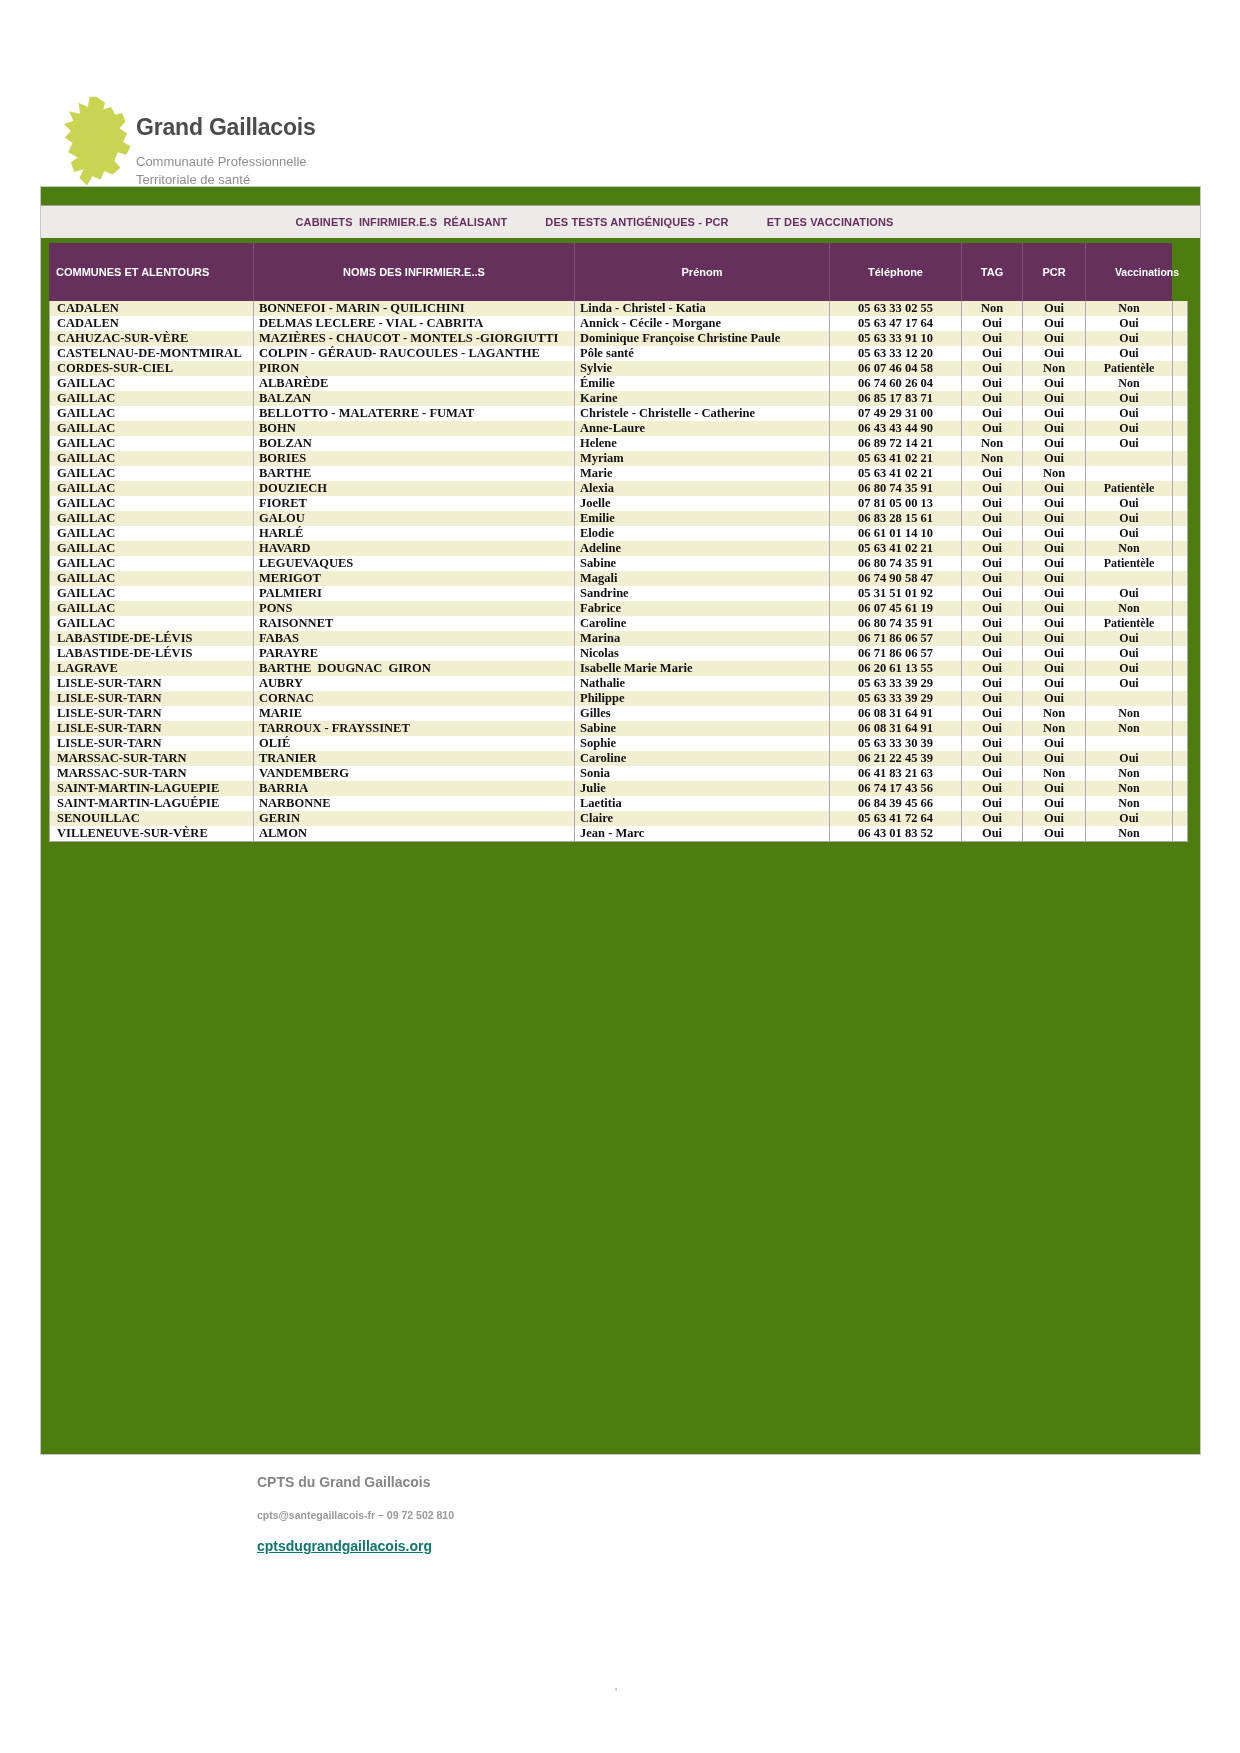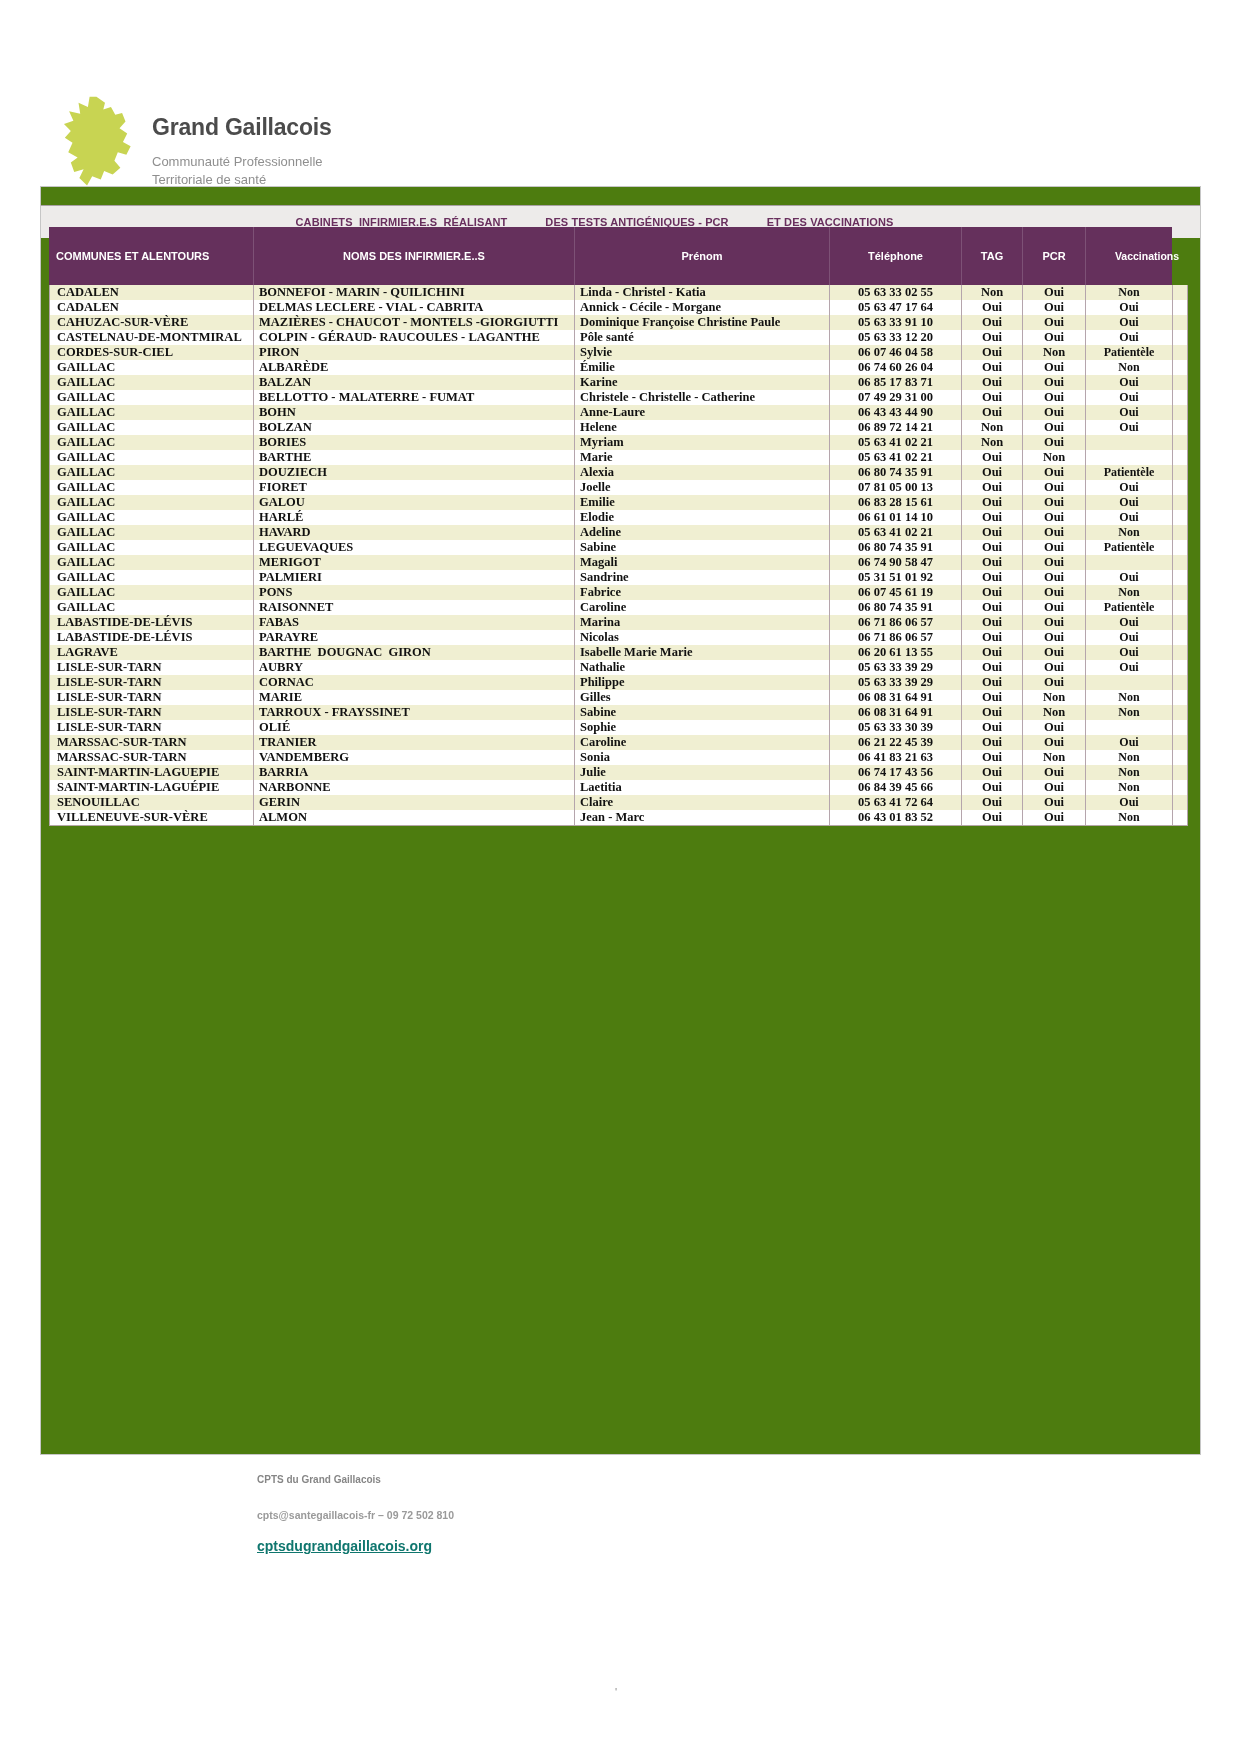--- a/index.html
+++ b/index.html
@@ -8,21 +8,21 @@
     position: relative;
     width: 1240px;
     height: 1753px;
     background: #ffffff;
     font-family: "Liberation Sans", sans-serif;
     overflow: hidden;
   }
 
   
   .logo-blob { position: absolute; left: 62px; top: 95px; width: 86px; height: 94px; }
-  .logo-text { position: absolute; left: 152px; top: 114px; }
+  .logo-text { position: absolute; left: 136px; top: 114px; }
   .logo-title { font-size: 23px; font-weight: bold; color: #4b4b4b; letter-spacing: -0.2px; }
   .logo-sub { margin-top: 12px; font-size: 13px; color: #8f8f8f; line-height: 18px; }
 
   
   .outer-box {
     position: absolute;
     left: 40px; top: 186px;
     width: 1161px; height: 1269px;
     border: 1px solid #c6c6c6;
     background: #4d7c0f;
@@ -35,21 +35,21 @@
     border-top: 1px solid #a8a1a3;
     display: flex; align-items: center; justify-content: center;
     gap: 38px; padding-right: 52px;
   }
   .title-strip span {
     color: #682e5d; font-weight: bold; font-size: 11px;
     white-space: pre; letter-spacing: 0.1px;
   }
 
   
-  .table { position: absolute; left: 8px; top: 40px; width: 1139px; }
+  .table { position: absolute; left: 8px; top: 56px; width: 1139px; }
   .thead, .trow {
     display: grid;
     grid-template-columns: 204px 321px 255px 132px 61px 63px 87px 16px;
   }
   .thead { height: 58px; }
   .hcell {
     background: #65305c; color: #ffffff; font-weight: bold; font-size: 11px;
     display: flex; align-items: center; justify-content: center;
     white-space: pre; border-left: 1px solid rgba(255,255,255,0.16);
   }
@@ -69,21 +69,21 @@
   }
   .tcell:last-child { border-right: 1px solid #b5a5ac; }
   .tcell.c1 { padding-left: 7px; }
   .tcell.c2, .tcell.c3 { padding-left: 5px; }
   .tcell.c4, .tcell.c5, .tcell.c6, .tcell.c7 { justify-content: center; }
   .tcell.c7 { font-size: 12px; }
 
   
   .footer-org {
     position: absolute; left: 257px; top: 1474px;
-    font-size: 10px; font-weight: bold; color: #868686;
+    font-size: 14px; font-weight: bold; color: #868686;
   }
   .footer-contact {
     position: absolute; left: 257px; top: 1509px;
     font-size: 10.5px; font-weight: bold; color: #9a9a9a;
   }
   .footer-site {
     position: absolute; left: 257px; top: 1538px;
     font-size: 14px; font-weight: bold; color: #0f766e;
     text-decoration: underline; cursor: pointer;
   }

